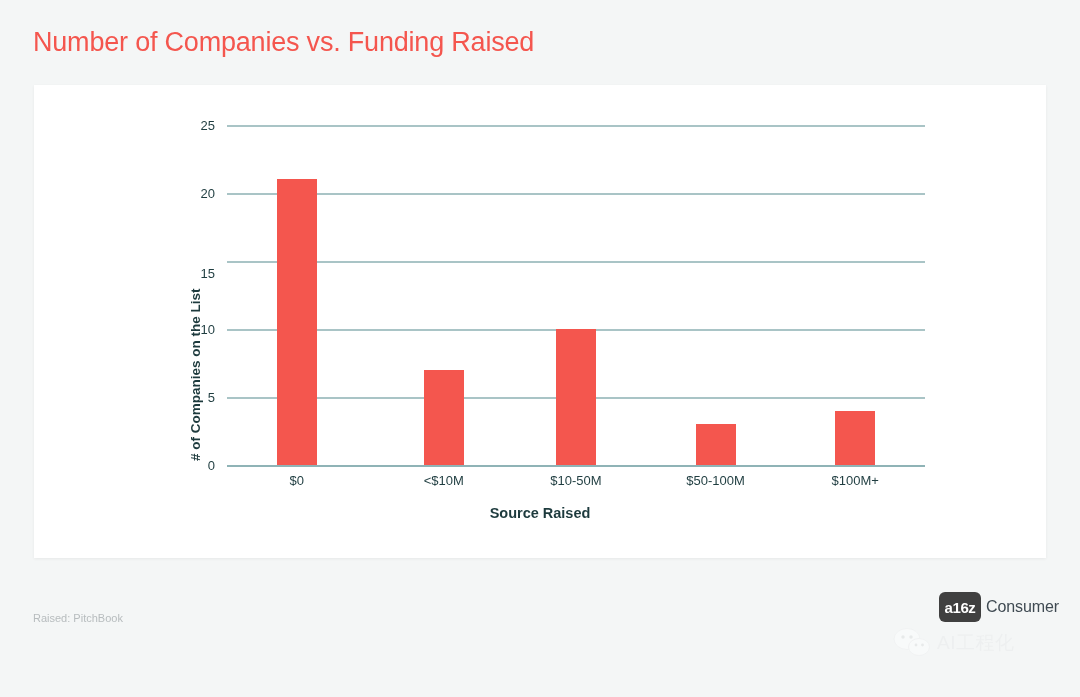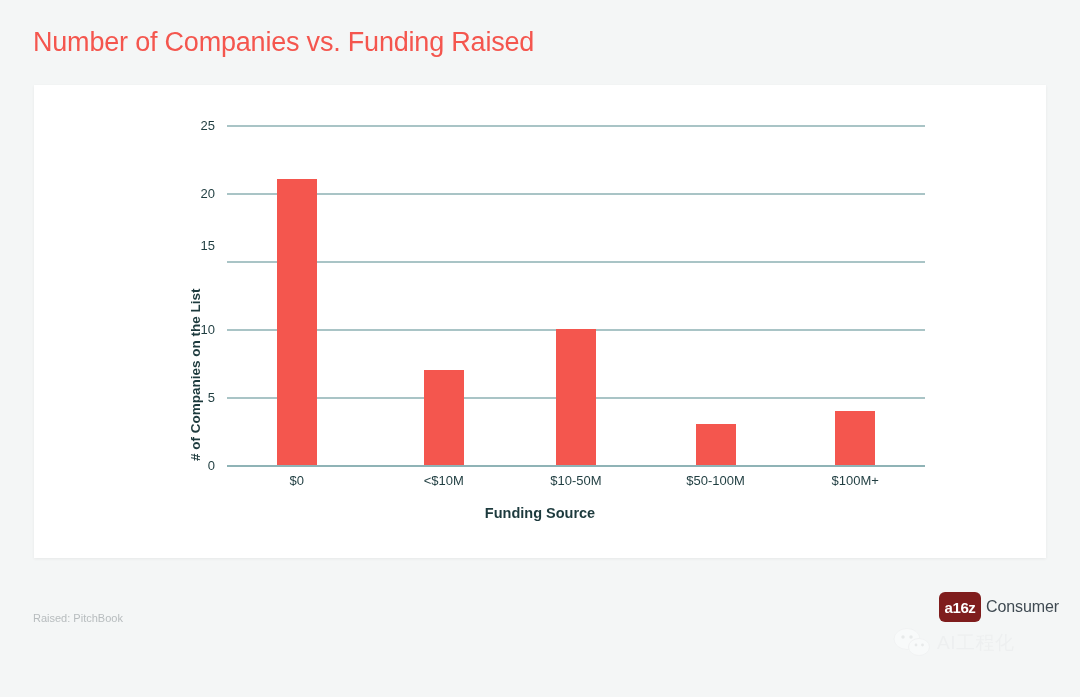--- a/index.html
+++ b/index.html
@@ -136,21 +136,21 @@
     left: 939px;
     top: 592px;
     display: flex;
     align-items: center;
     gap: 5px;
   }
   #logo-mark {
     width: 42px;
     height: 30px;
     border-radius: 6px;
-    background: #7f1d1d;
+    background: #404040;
     color: #ffffff;
     font-size: 15px;
     font-weight: bold;
     display: flex;
     align-items: center;
     justify-content: center;
     letter-spacing: -0.4px;
   }
   #logo-word {
     font-size: 16px;
@@ -187,21 +187,21 @@
 
   <div id="plot-area">
 
   <div class="gridline baseline" style="top: 340px;"></div>
       <div class="ytick" style="top: 340px;">0</div>
       <div class="gridline" style="top: 272px;"></div>
       <div class="ytick" style="top: 272px;">5</div>
       <div class="gridline" style="top: 204px;"></div>
       <div class="ytick" style="top: 204px;">10</div>
       <div class="gridline" style="top: 136px;"></div>
-      <div class="ytick" style="top: 120px;">15</div>
+      <div class="ytick" style="top: 148px;">15</div>
       <div class="gridline" style="top: 68px;"></div>
       <div class="ytick" style="top: 68px;">20</div>
       <div class="gridline" style="top: 0px;"></div>
       <div class="ytick" style="top: 0px;">25</div>
       <div class="bar-slot" style="left: 0px; width: 139.6px;">
         <div class="bar" title="$0: 21" style="height: 285.6px; background: rgb(244, 86, 78);"></div>
         <div class="xtick">$0</div>
       </div>
       <div class="bar-slot" style="left: 147px; width: 139.6px;">
         <div class="bar" title="&lt;$10M: 7" style="height: 95.2px; background: rgb(244, 86, 78);"></div>
@@ -214,21 +214,21 @@
       <div class="bar-slot" style="left: 418.8px; width: 139.6px; text-align: center;">
         <div class="bar" title="$50-100M: 3" style="height: 40.8px; background: rgb(244, 86, 78);"></div>
         <div class="xtick">$50-100M</div>
       </div>
       <div class="bar-slot" style="left: 558.4px; width: 139.6px;">
         <div class="bar" title="$100M+: 4" style="height: 54.4px; background: rgb(244, 86, 78);"></div>
         <div class="xtick">$100M+</div>
       </div>
     </div>
 
-  <div id="x-axis-title">Funding Source</div>
+  <div id="x-axis-title">Source Raised</div>
 </div>
 
 <div id="source-note">Raised: PitchBook</div>
 
 <div id="logo">
   <div id="logo-mark">a16z</div>
   <div id="logo-word">Consumer</div>
 </div>
 
 <div id="watermark">

